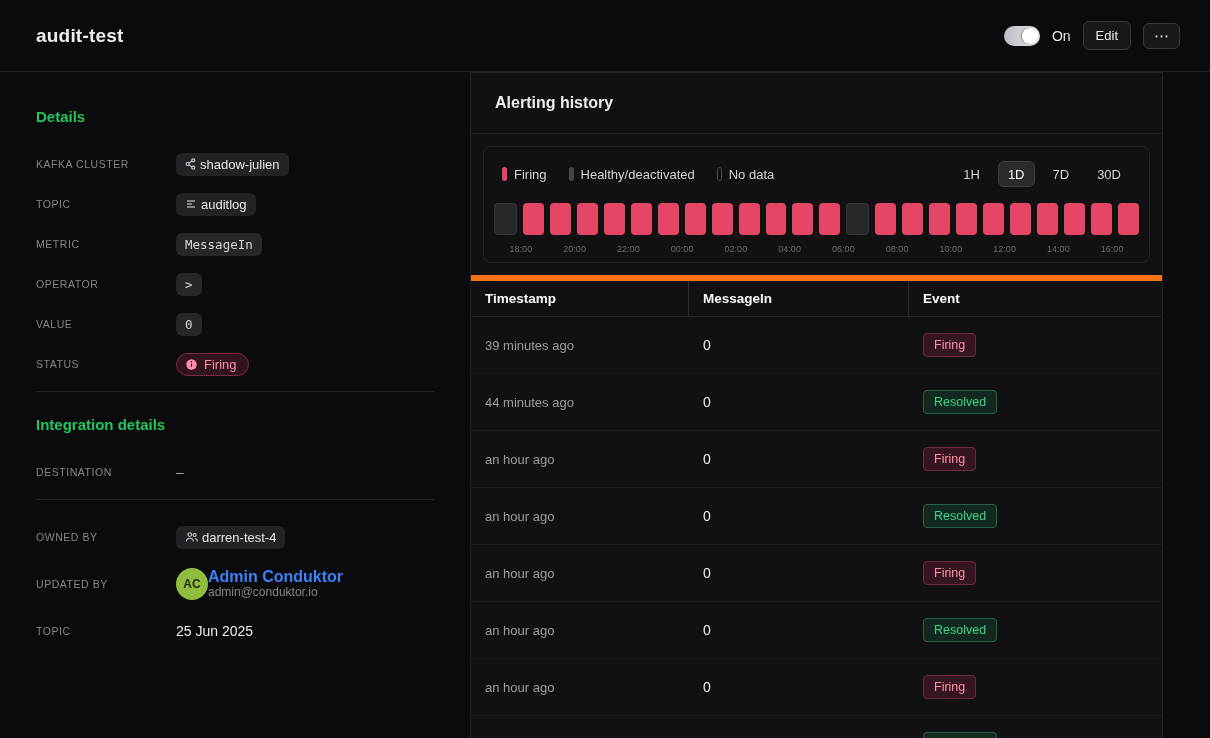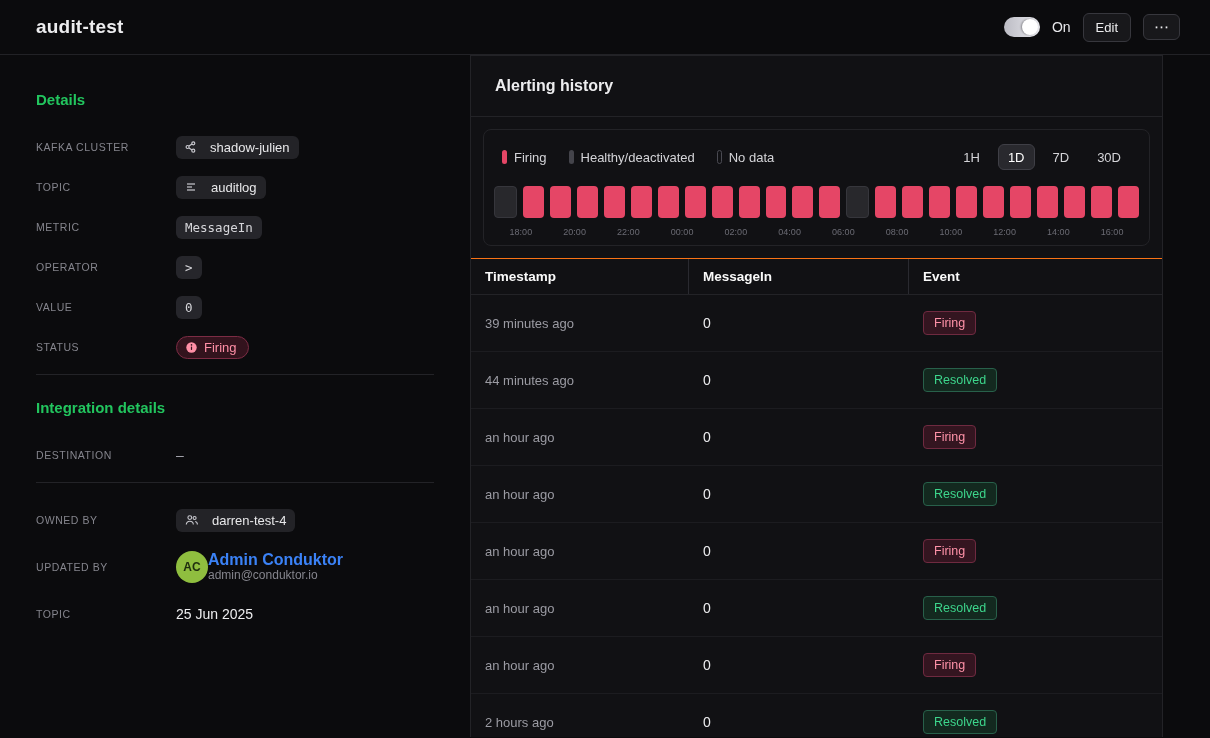--- a/index.html
+++ b/index.html
@@ -5,21 +5,21 @@
   * { box-sizing: border-box; }
   html,body { margin:0; padding:0; }
   body {
     width:1210px; height:738px; overflow:hidden;
     background:#0b0b0d; color:#ededef;
     font-family:"Liberation Sans", sans-serif;
   }
 
   
   .topbar {
-    height:55px; display:flex; align-items:center; justify-content:space-between;
+    height:72px; display:flex; align-items:center; justify-content:space-between;
     padding:0 30px 0 36px; border-bottom:1px solid #222226;
   }
   .page-title { font-size:19px; font-weight:700; letter-spacing:.2px; margin:0; }
   .topbar-right { display:flex; align-items:center; gap:12px; }
   .switch {
     width:36px; height:20px; border-radius:10px; position:relative; cursor:pointer;
     background:linear-gradient(90deg,#bcbcc4,#e9e9ee);
   }
   .switch .knob {
     position:absolute; top:2px; right:2px; width:16px; height:16px; border-radius:50%;
@@ -41,21 +41,21 @@
   .field { display:flex; align-items:center; min-height:26px; margin-bottom:14px; }
   .field.tall { min-height:40px; }
   .flabel {
     width:140px; flex:none; font-size:10.5px; letter-spacing:.55px;
     color:#85858d; font-weight:500;
   }
   .fvalue { display:flex; align-items:center; font-size:14px; }
   .plain-dim { color:#a0a0a8; }
 
   .chip {
-    display:inline-flex; align-items:center; gap:14px;
+    display:inline-flex; align-items:center; gap:4px;
     background:#232327; border-radius:6px; padding:4px 9px;
     font-size:13px; color:#e8e8ea; cursor:pointer;
   }
   .chip.mono {
     font-family:"DejaVu Sans Mono", monospace; font-size:12.5px;
     color:#d6d6da; background:#26262b; cursor:default;
   }
   .chip svg { display:block; }
 
   .status-pill {
@@ -99,21 +99,21 @@
   .bars { display:flex; gap:6px; }
   .bar { flex:1; height:32px; border-radius:4px; }
   .bar.firing { background:#e54666; }
   .bar.nodata { background:#28282c; border:1px solid #36363c; }
   .axis { display:flex; margin-top:9px; }
   .axis-label { flex:1; text-align:center; font-size:9px; color:#6b6b74; }
 
   
   .table { margin-top:12px; }
   .thead, .trow { display:grid; grid-template-columns:218px 220px 1fr; align-items:stretch; }
-  .thead { border-top:1px solid #f97316; border-bottom:1px solid #232327; }
+  .thead { border-top:6px solid #f97316; border-bottom:1px solid #232327; }
   .th {
     padding:10px 14px; font-size:13.5px; font-weight:600; color:#fafafa;
     display:flex; align-items:center;
   }
   .th:not(:last-child) { border-right:1px solid #2a2a30; }
   .trow { border-bottom:1px solid #1c1c20; }
   .tcell { padding:16px 14px; display:flex; align-items:center; font-size:13px;text-align:right; }
   .tcell.ts { color:#9b9ba3; }
   .tcell.val { font-size:14px; color:#ededef; }
   .badge { display:inline-block; padding:3px 10px; border-radius:4px; font-size:12.5px; line-height:16px; }

